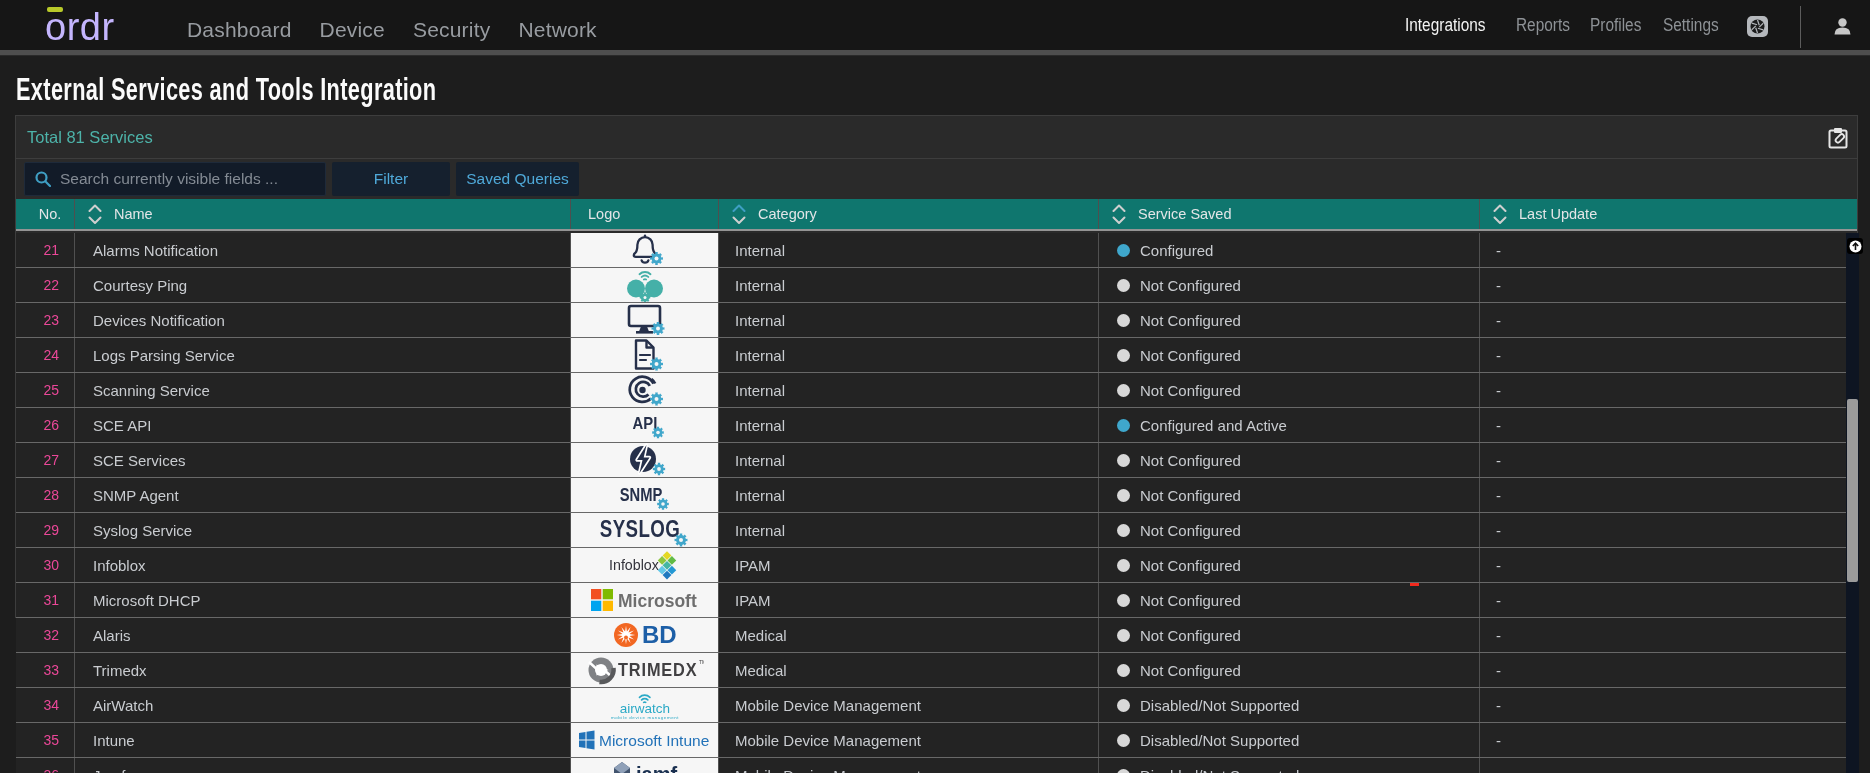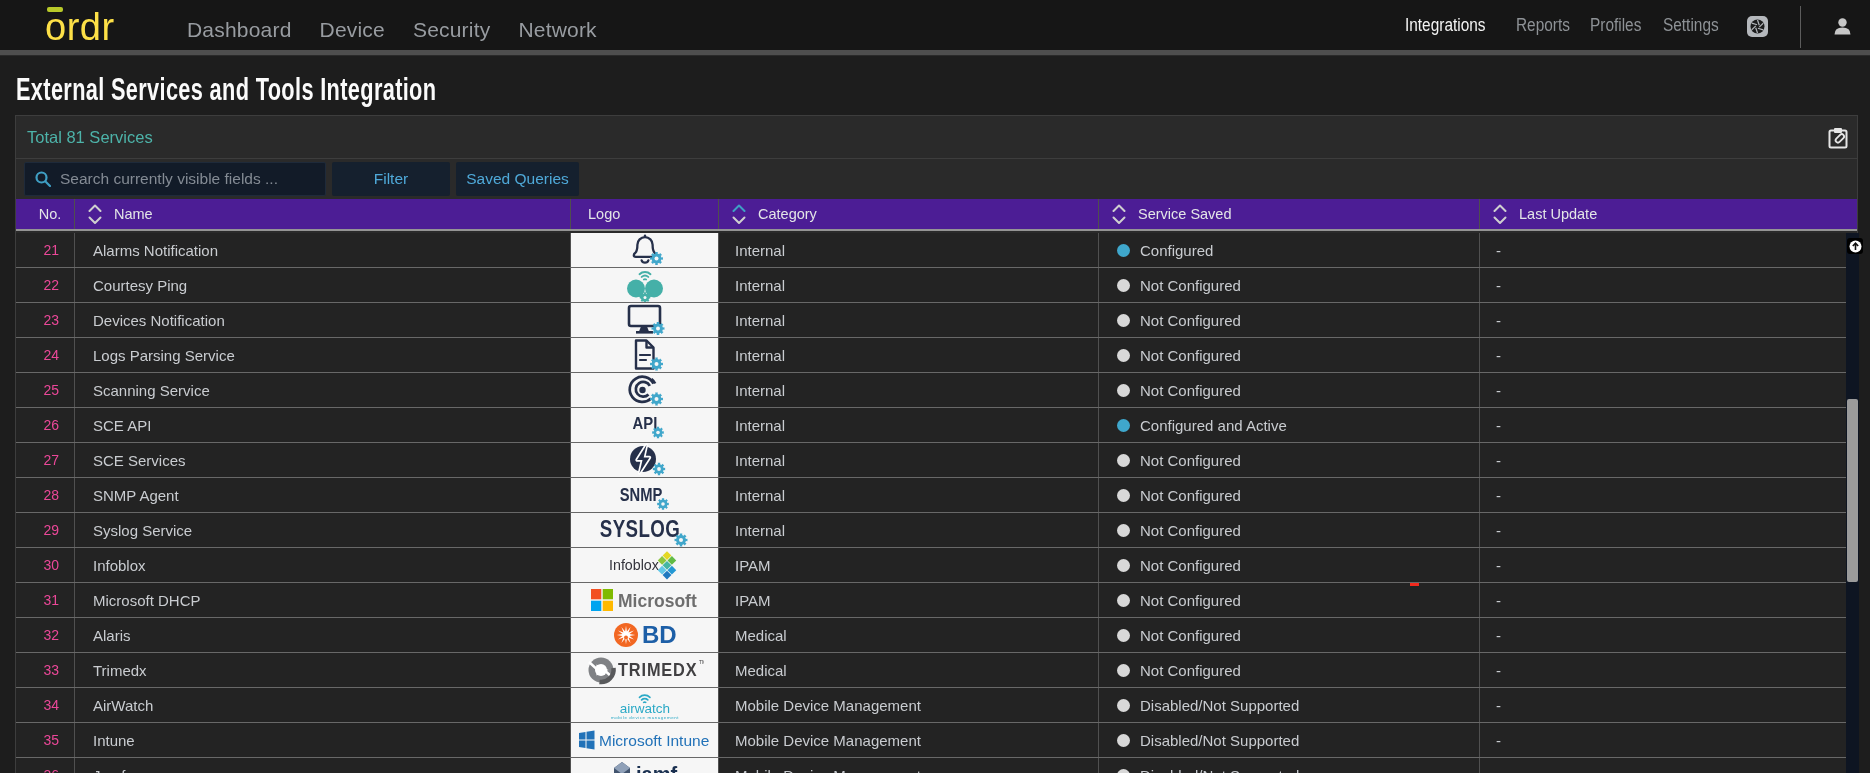--- a/index.html
+++ b/index.html
@@ -2,56 +2,56 @@
 <html><head>
 <meta charset="utf-8">
 <style>
   * { margin:0; padding:0; box-sizing:border-box; }
   html,body { width:1870px; height:773px; overflow:hidden; }
   body { background:#1d1d1d; font-family:"Liberation Sans", sans-serif; position:relative; }
 
   
   .navbar { position:absolute; left:0; top:0; width:1870px; height:50px; background:#161616; display:flex; align-items:center; }
   .logo { position:absolute; left:45px; top:6px; height:42px; display:flex; align-items:center; }
-  .logo-text { font-size:38px; color:#fde047; letter-spacing:0.5px; position:relative; line-height:1; font-weight:400; }
+  .logo-text { font-size:38px; color:#c4b5fd; letter-spacing:0.5px; position:relative; line-height:1; font-weight:400; }
   .logo-macron { position:absolute; left:2px; top:1px; width:16px; height:4.5px; background:#b8c929; border-radius:2px; }
   .nav-left { position:absolute; left:187px; top:0; height:60px; display:flex; align-items:center; gap:28px; }
   .nav-left a { color:#989ca1; font-size:21px; text-decoration:none; letter-spacing:0.2px; }
   .nav-right { position:absolute; left:1405px; top:0; height:50px; display:flex; align-items:center; }
   .nav-right a { color:#8e9296; font-size:17.5px; text-decoration:none; display:inline-block; transform:scaleX(0.88); transform-origin:left center; }
   .nav-right a:nth-child(1) { margin-right:20px; }
   .nav-right a:nth-child(2) { margin-right:12px; }
   .nav-right a:nth-child(3) { margin-right:15px; }
   .nav-right a.active { color:#f4f4f4; }
   .nav-iconbtn { position:absolute; left:1747px; top:16px; width:21px; height:21px; background:#b5b8bc; border-radius:5px; display:flex; align-items:center; justify-content:center; }
   .nav-divider { position:absolute; left:1800px; top:6px; width:1px; height:42px; background:#5c5c5c; }
   .nav-user { position:absolute; left:1833px; top:17px; width:19px; height:19px; }
   .nav-strip { position:absolute; left:0; top:50px; width:1870px; height:6px; background:#4e4e4e; border-bottom:1px solid #2a2a2a; }
 
   
   .page-title { position:absolute; left:16px; top:71px; font-size:32px; font-weight:bold; color:#fbfbfb; transform:scaleX(0.68); transform-origin:left center; white-space:nowrap; letter-spacing:0.5px; }
 
   
-  .panel { position:absolute; left:15px; top:115px; width:1843px; height:659px; background:#2a2a2a; border:1px solid #3d3d3d; }
+  .panel { position:absolute; left:15px; top:115px; width:1843px; height:503px; background:#2a2a2a; border:1px solid #3d3d3d; }
   .panel-header { position:absolute; left:0; top:0; width:100%; height:43px; border-bottom:1px solid #3d3d3d; display:flex; align-items:center; }
   .panel-title { margin-left:11px; font-size:16.5px; color:#4db3a9; }
   .panel-header-icon { position:absolute; right:9px; top:11px; width:20px; height:22px; }
 
   .toolbar { position:absolute; left:0; top:43px; width:100%; height:40px; display:flex; align-items:center; }
   .searchbox { margin-left:8px; width:302px; height:34px; background:#121b28; border:1px solid #1e2a3a; border-radius:2px; display:flex; align-items:center; }
   .searchbox svg { margin-left:10px; flex:none; }
   .searchbox input { background:transparent; border:none; outline:none; color:#ec4899; font-size:15.5px; margin-left:9px; width:250px; font-family:"Liberation Sans",sans-serif; }
   .searchbox input::placeholder { color:#848b94; opacity:1; }
   .btn { height:34px; background:#15202e; border:none; border-radius:2px; color:#4fa9d9; font-size:15.5px; font-family:"Liberation Sans",sans-serif; text-align:center; }
   .btn-filter { width:118px; margin-left:6px; }
   .btn-saved { width:123px; margin-left:6px; }
 
   
   .grid-row { display:grid; grid-template-columns:59px 496px 148px 380px 381px 1fr; }
-  .thead { position:absolute; left:0; top:83px; width:100%; height:32px; background:#4c1d95; border-bottom:2px solid #949494; }
+  .thead { position:absolute; left:0; top:83px; width:100%; height:32px; background:#0f766e; border-bottom:2px solid #949494; }
   .th { display:flex; align-items:center; color:#e3e5e7; font-size:14.5px; border-right:1px solid #4f4f4f; padding-left:13px; }
   .th:last-child { border-right:none; }
   .th.no-col { justify-content:center; padding-left:10px; }
   .sorter { display:flex; flex-direction:column; gap:4px; margin-right:12px; }
   .sorter svg { display:block; }
   .tbody { position:absolute; left:0; top:117px; width:100%; height:540px; overflow:hidden; }
   .tr { height:35px; border-bottom:1px solid #686868; background:#232323; }
   .td { display:flex; align-items:center; color:#c9ccd0; font-size:15px; border-right:1px solid #505050; height:100%; overflow:hidden; }
   .td:last-child { border-right:none; }
   .td-no { justify-content:flex-end; padding-right:15px; color:#ec4899; font-size:14px; }

